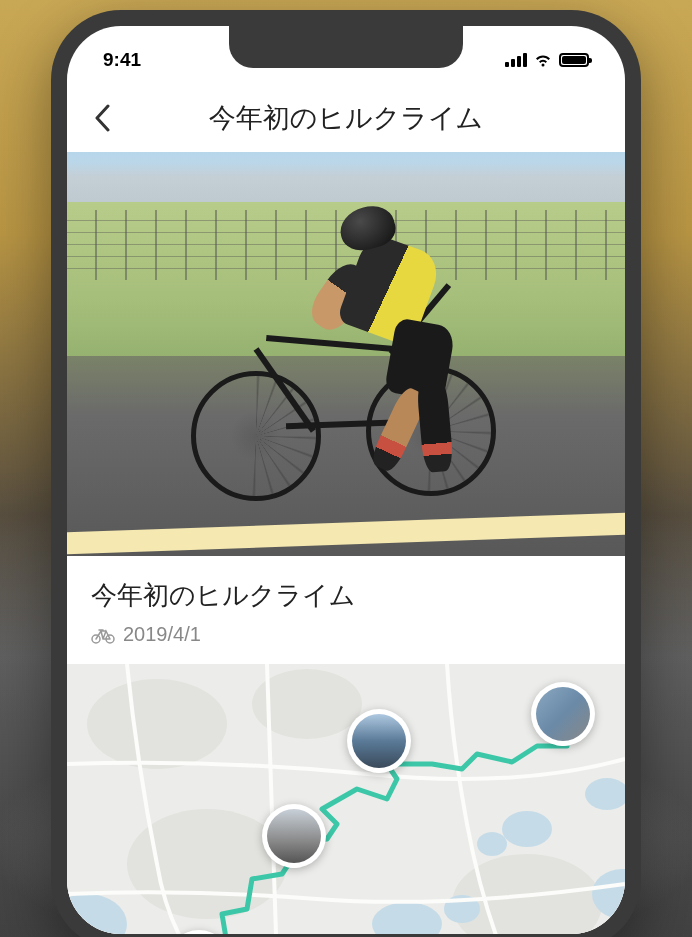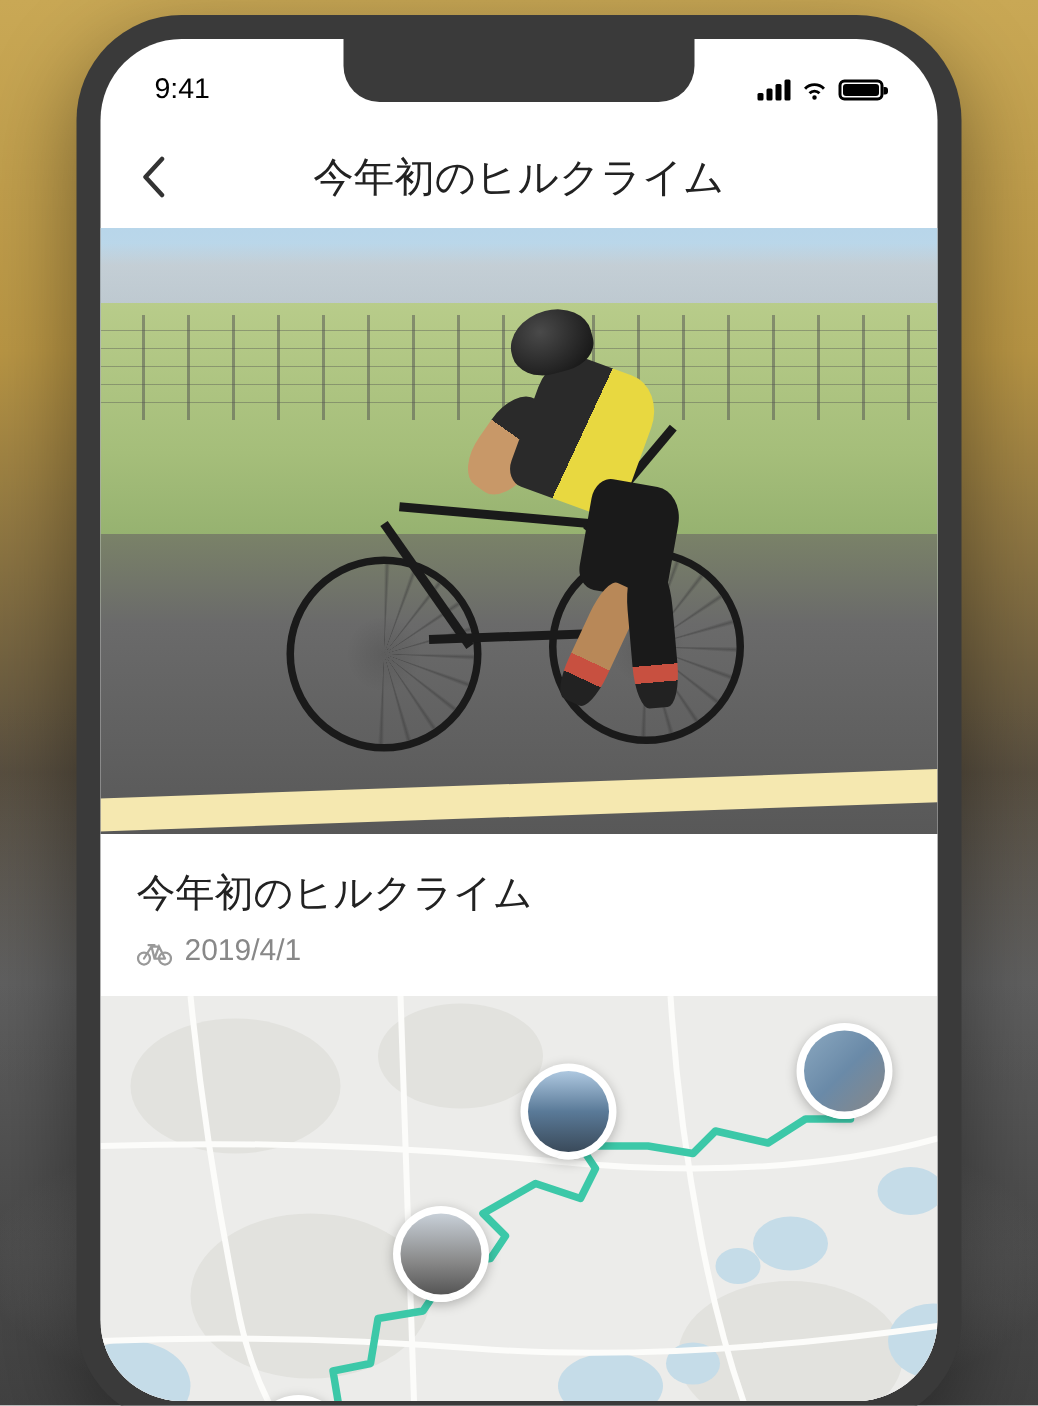--- a/index.html
+++ b/index.html
@@ -68,21 +68,21 @@
     }
 
     .status-bar {
       height: 58px;
       display: flex;
       align-items: center;
       justify-content: space-between;
       padding: 0 36px;
       padding-top: 10px;
       font-size: 19px;
-      font-weight: 400;
+      font-weight: 700;
       color: #000;
       text-align: center;
     }
 
     .status-right {
       display: flex;
       align-items: center;
       gap: 6px;
     }
 

